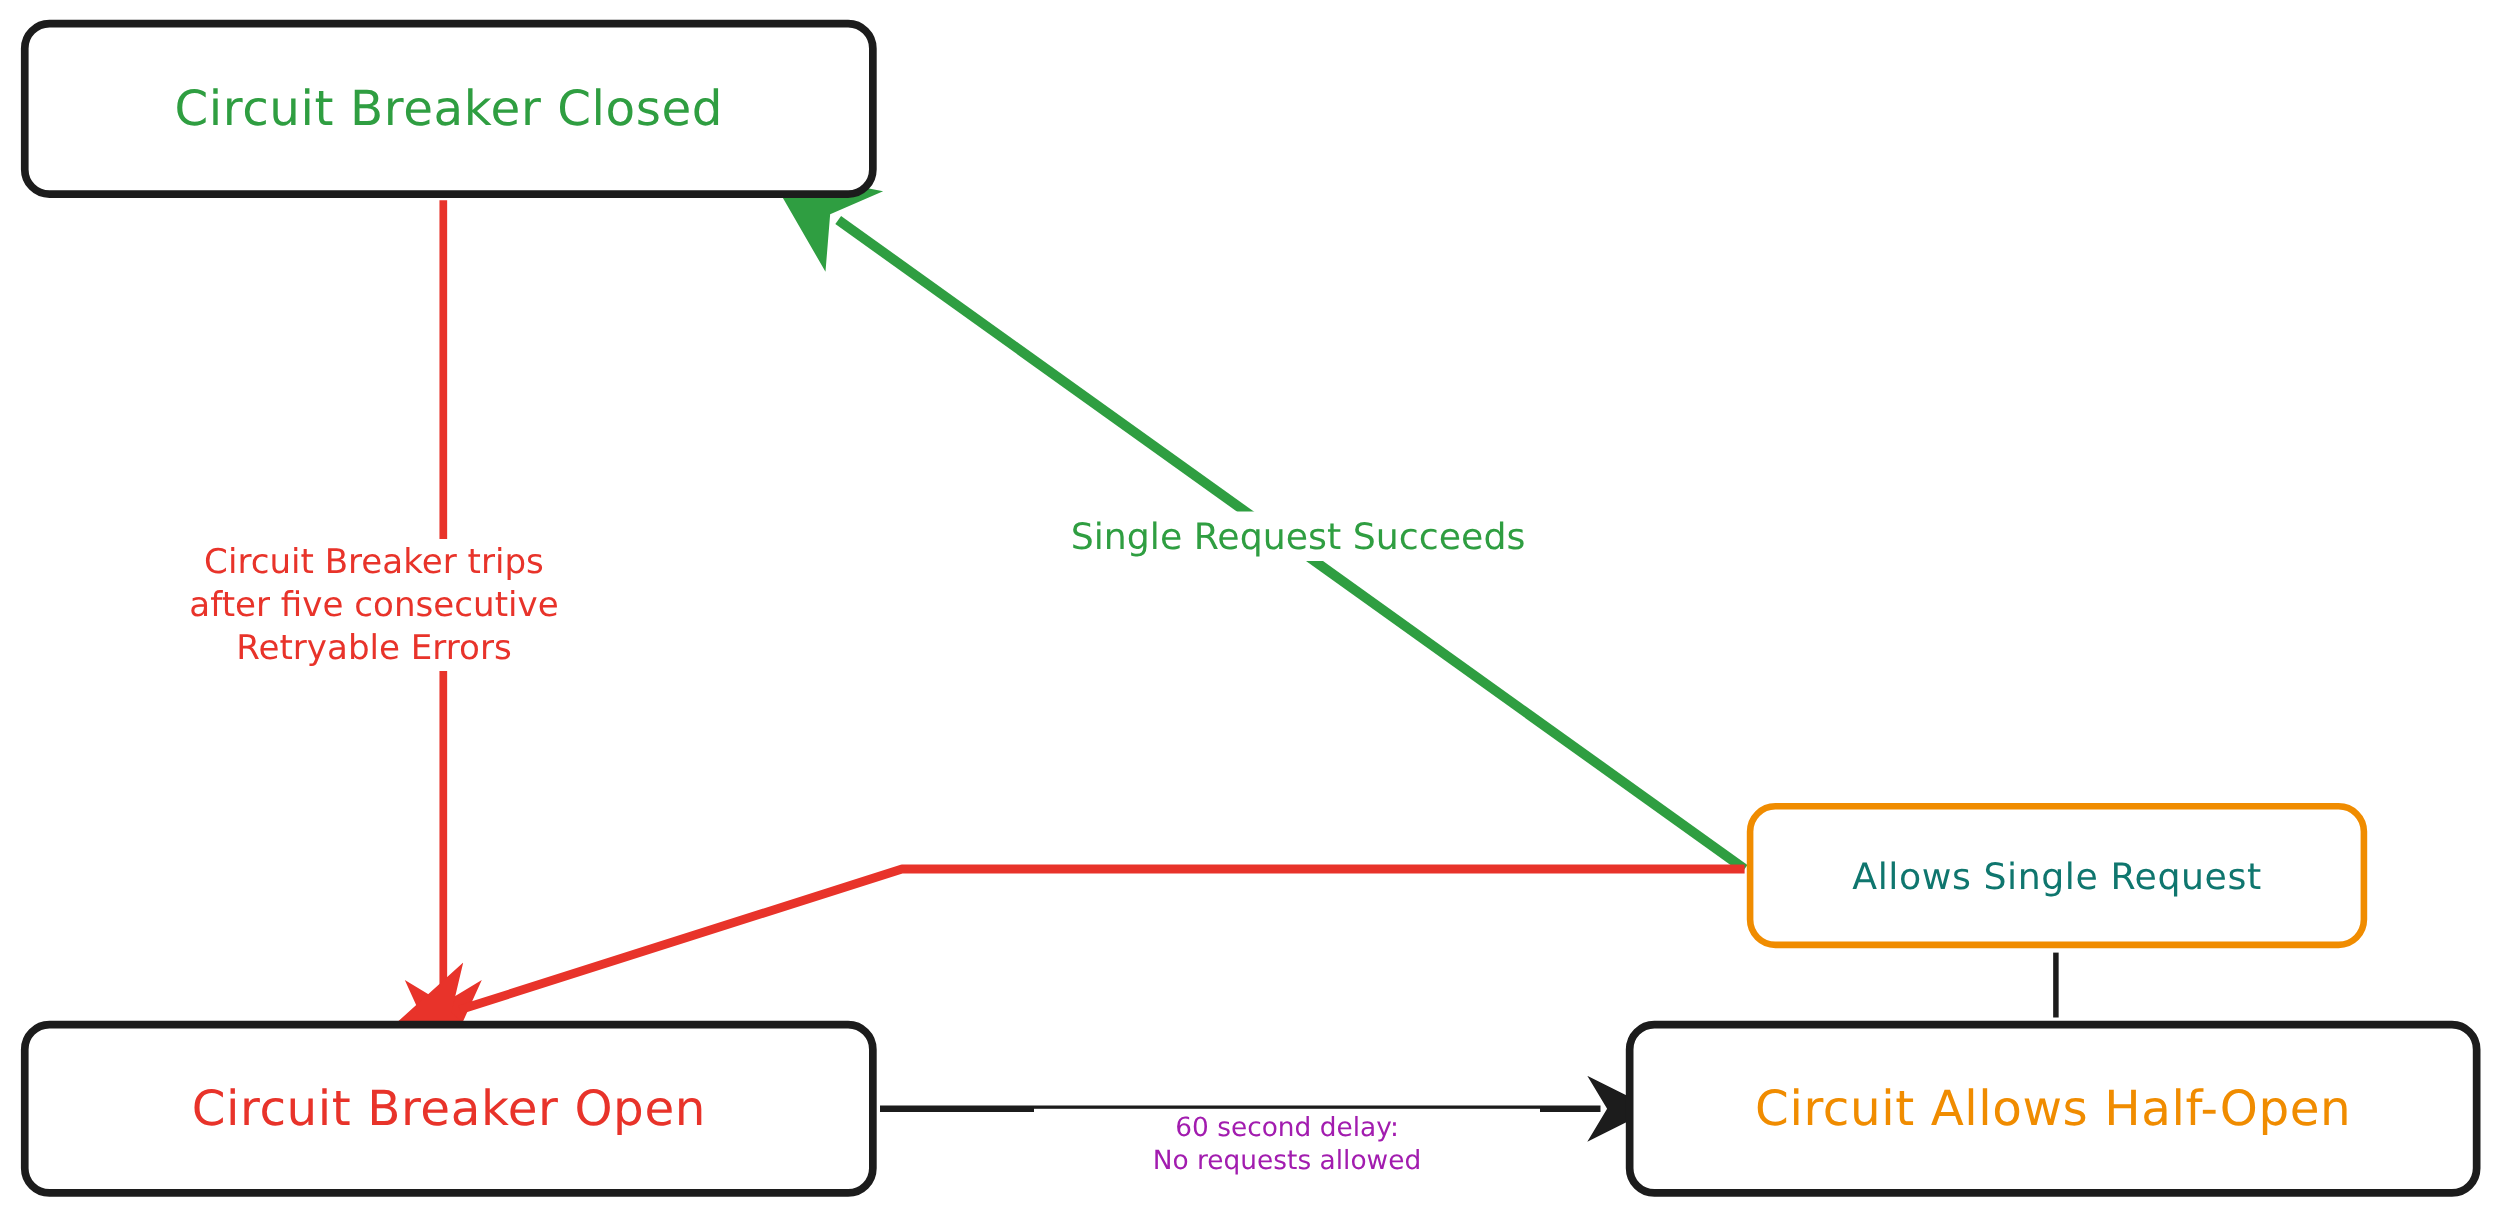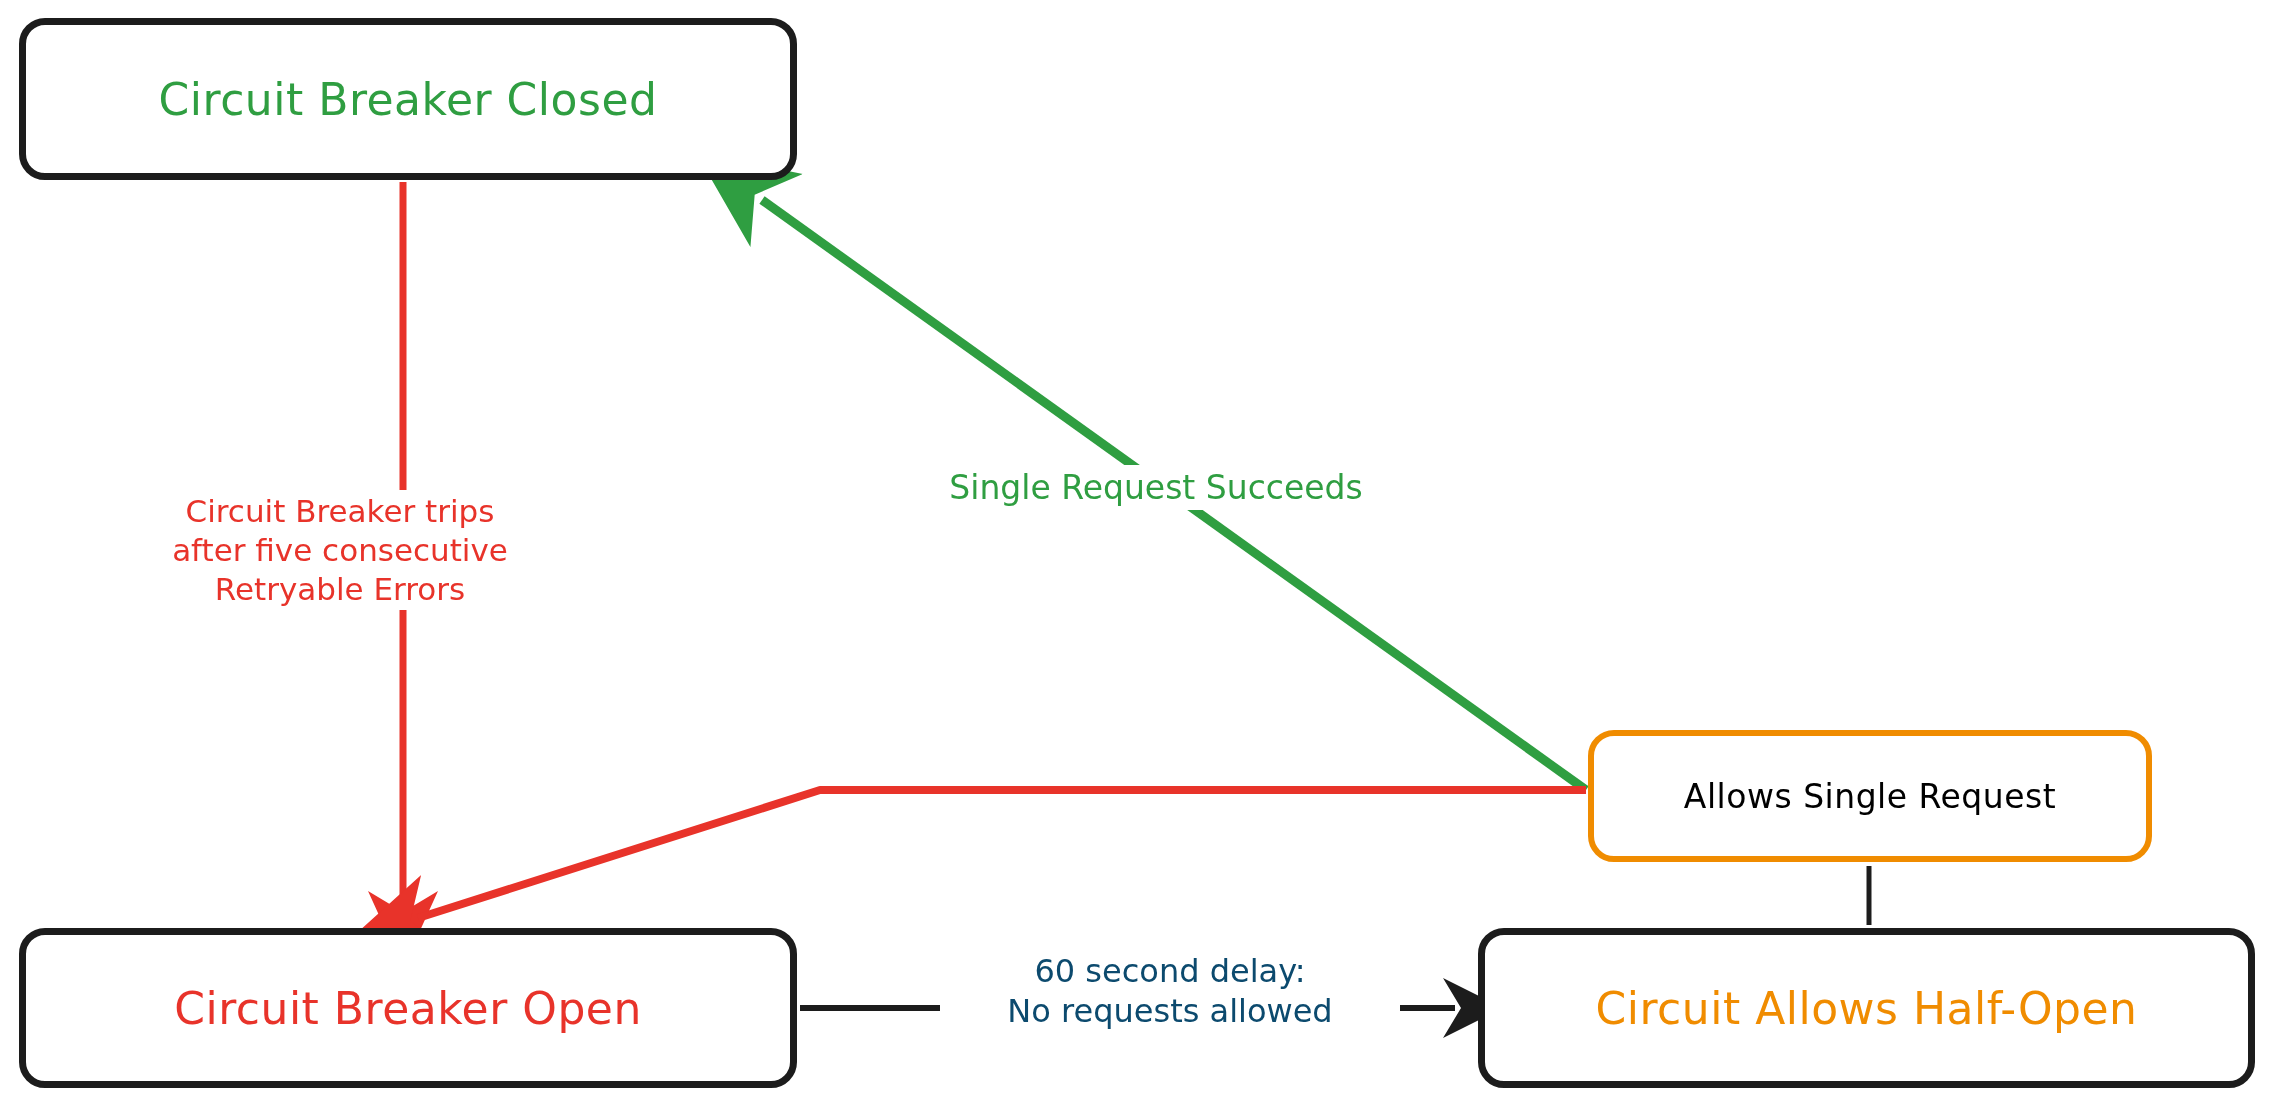--- a/index.html
+++ b/index.html
@@ -50,50 +50,50 @@
     white-space: nowrap;
     letter-spacing: 0.5px;
   }
   #node-closed { left: 19px; top: 18px; width: 778px; height: 162px; }
   #node-closed .node-label { color: #2f9e41; font-size: 44px; }
 
   #node-open { left: 19px; top: 928px; width: 778px; height: 160px; }
   #node-open .node-label { color: #e8332a; font-size: 44px; }
 
   #node-allows { left: 1588px; top: 730px; width: 564px; height: 132px; }
-  #node-allows .node-label { color: #000000; font-size: 33px; }
+  #node-allows .node-label { color: #0f766e; font-size: 33px; }
 
   #node-halfopen { left: 1478px; top: 928px; width: 777px; height: 160px; }
   #node-halfopen .node-label { color: #f08c00; font-size: 44px; }
 
   .edge-label {
     position: absolute;
     font-family: "DejaVu Sans", sans-serif;
     text-align: center;
     line-height: 1.25;
     white-space: pre;
     background: #ffffff;
     padding: 2px 6px;
     box-sizing: border-box;
   }
   #label-trips {
     left: 130px; top: 490px; width: 420px;
     color: #e8332a; font-size: 31px;
   }
   #label-succeeds {
-    left: 896px; top: 465px; width: 520px;
+    left: 920px; top: 465px; width: 520px;
     color: #2f9e41; font-size: 33px;
   }
   #label-fails {
     left: 920px; top: 762px; width: 430px;
     color: #e8332a; font-size: 33px;
   }
   #label-delay {
-    left: 940px; top: 949px; width: 460px;
-    color: #0c4a6e; font-size: 32px;
+    left: 940px; top: 1008px; width: 460px;
+    color: #a21caf; font-size: 24px;
   }
 </style>
 </head>
 <body>
 
 <div id="diagram-root">
 
   <svg id="diagram-svg" viewBox="0 0 2272 1107">
     <defs>
       <marker id="arrow-red" markerWidth="14" markerHeight="14" refX="2" refY="5" orient="auto" markerUnits="strokeWidth">

